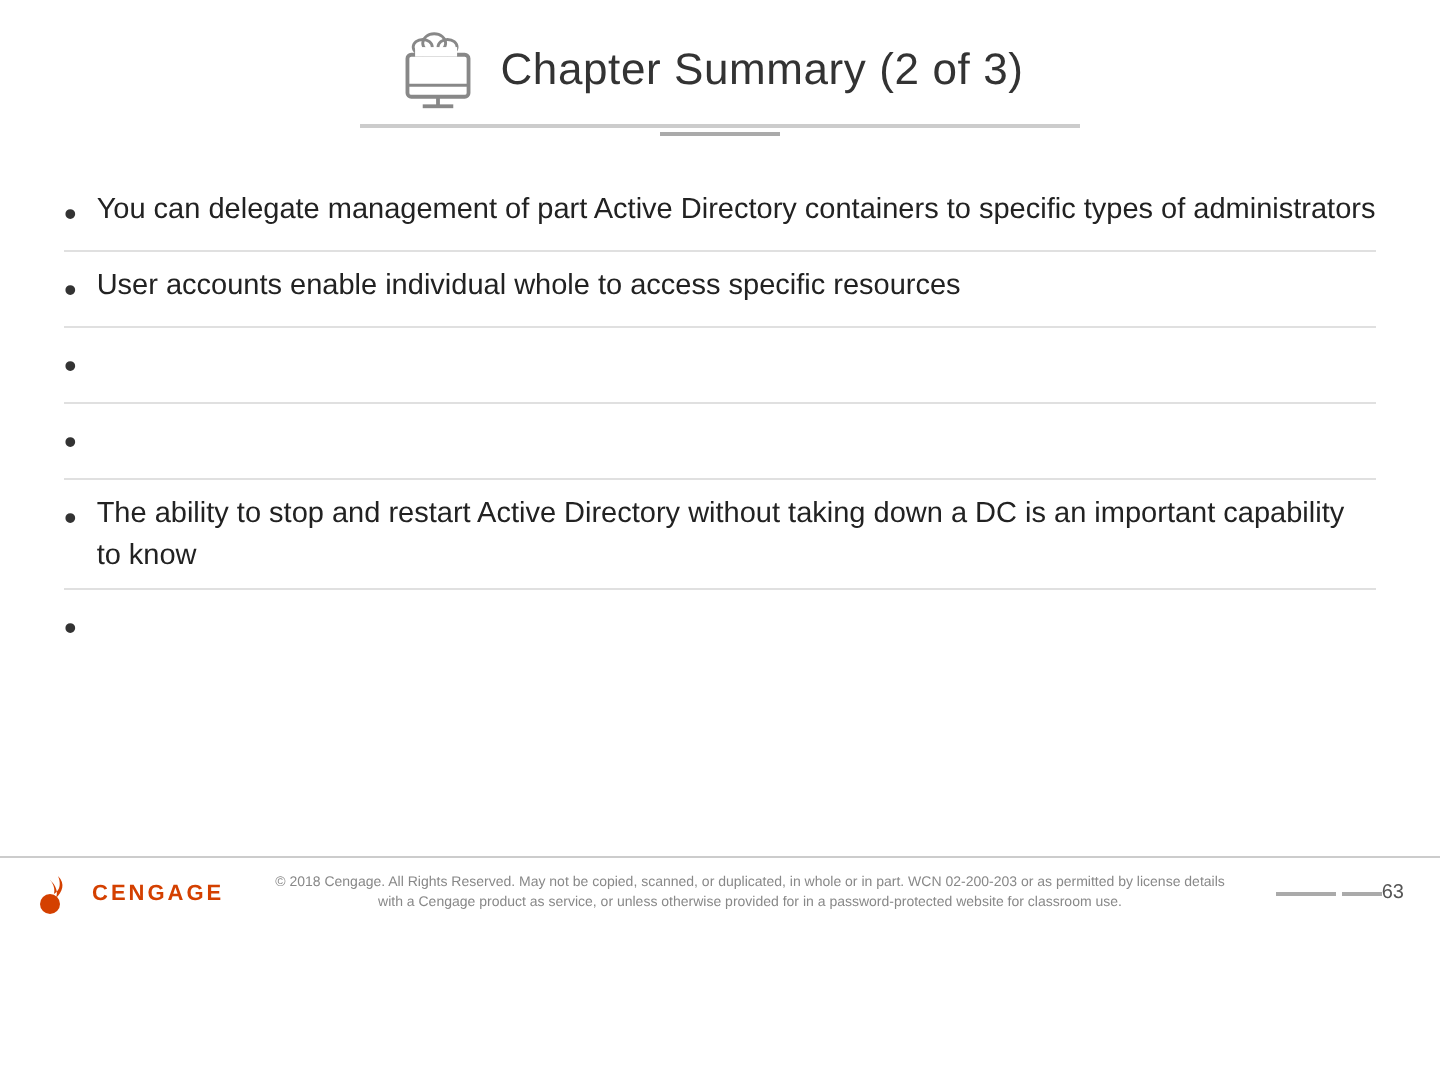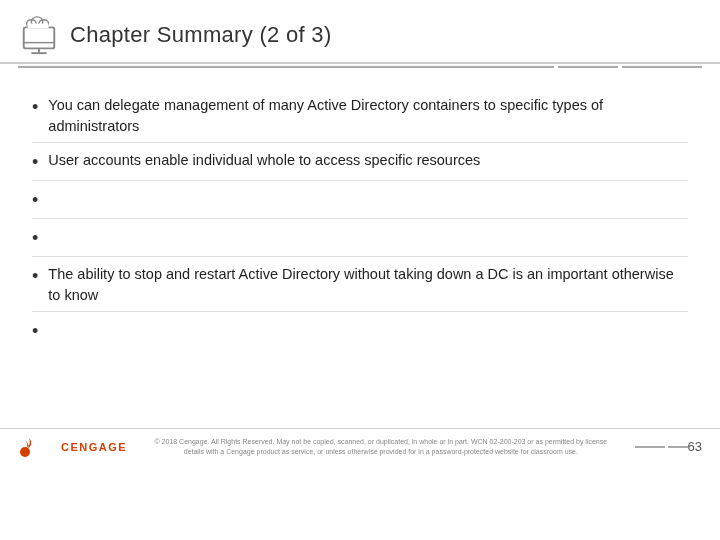--- a/index.html
+++ b/index.html
@@ -12,20 +12,21 @@
       overflow: hidden;
       position: relative;
     }
 
     .page-container {
       width: 720px;
       height: 464px;
       background: #ffffff;
       display: flex;
       flex-direction: column;
+      align-items: center;
     }
 
     
     .header {
       display: flex;
       align-items: center;
       padding: 14px 28px 6px 18px;
       border-bottom: 2px solid #cccccc;
     }
 
@@ -113,21 +114,21 @@
       padding: 6px 18px;
       display: flex;
       align-items: center;
       justify-content: space-between;
       min-height: 36px;
     }
 
     .footer-logo {
       display: flex;
       align-items: center;
-      gap: 21px;
+      gap: 6px;
     }
 
     .cengage-icon {
       width: 22px;
       height: 22px;
     }
 
     .cengage-label {
       font-size: 11px;
       font-weight: 700;
@@ -139,21 +140,21 @@
     .footer-copyright {
       font-size: 7px;
       color: #888888;
       text-align: center;
       flex: 1;
       padding: 0 20px;
       line-height: 1.3;
     }
 
     .footer-page {
-      font-size: 13px;
+      font-size: 10px;
       color: #555555;
       font-weight: 500;
     }
 
     .footer-lines {
       display: flex;
       gap: 3px;
       align-items: center;
     }
 
@@ -189,39 +190,39 @@
     <div class="header-line-long"></div>
     <div class="header-line-short"></div>
     <div class="header-line-long" style="max-width:80px;"></div>
   </div>
 
   <div class="content">
     <ul class="bullet-list">
 
       <li class="bullet-item">
         <span class="bullet-dot">•</span>
-        <span class="bullet-text">You can delegate management of many Active Directory containers to specific types of administrators</span>
+        <span class="bullet-text">You can delegate management of part Active Directory containers to specific types of administrators</span>
       </li>
 
       <li class="bullet-item">
         <span class="bullet-dot">•</span>
         <span class="bullet-text">User accounts enable individual whole to access specific resources</span>
       </li>
 
       <li class="bullet-item">
         <span class="bullet-dot">•</span>
       </li>
 
       <li class="bullet-item">
         <span class="bullet-dot">•</span>
       </li>
 
       <li class="bullet-item">
         <span class="bullet-dot">•</span>
-        <span class="bullet-text">The ability to stop and restart Active Directory without taking down a DC is an important otherwise to know</span>
+        <span class="bullet-text">The ability to stop and restart Active Directory without taking down a DC is an important capability to know</span>
       </li>
 
       <li class="bullet-item">
         <span class="bullet-dot">•</span>
       </li>
 
     </ul>
   </div>
 
   <div class="footer">

